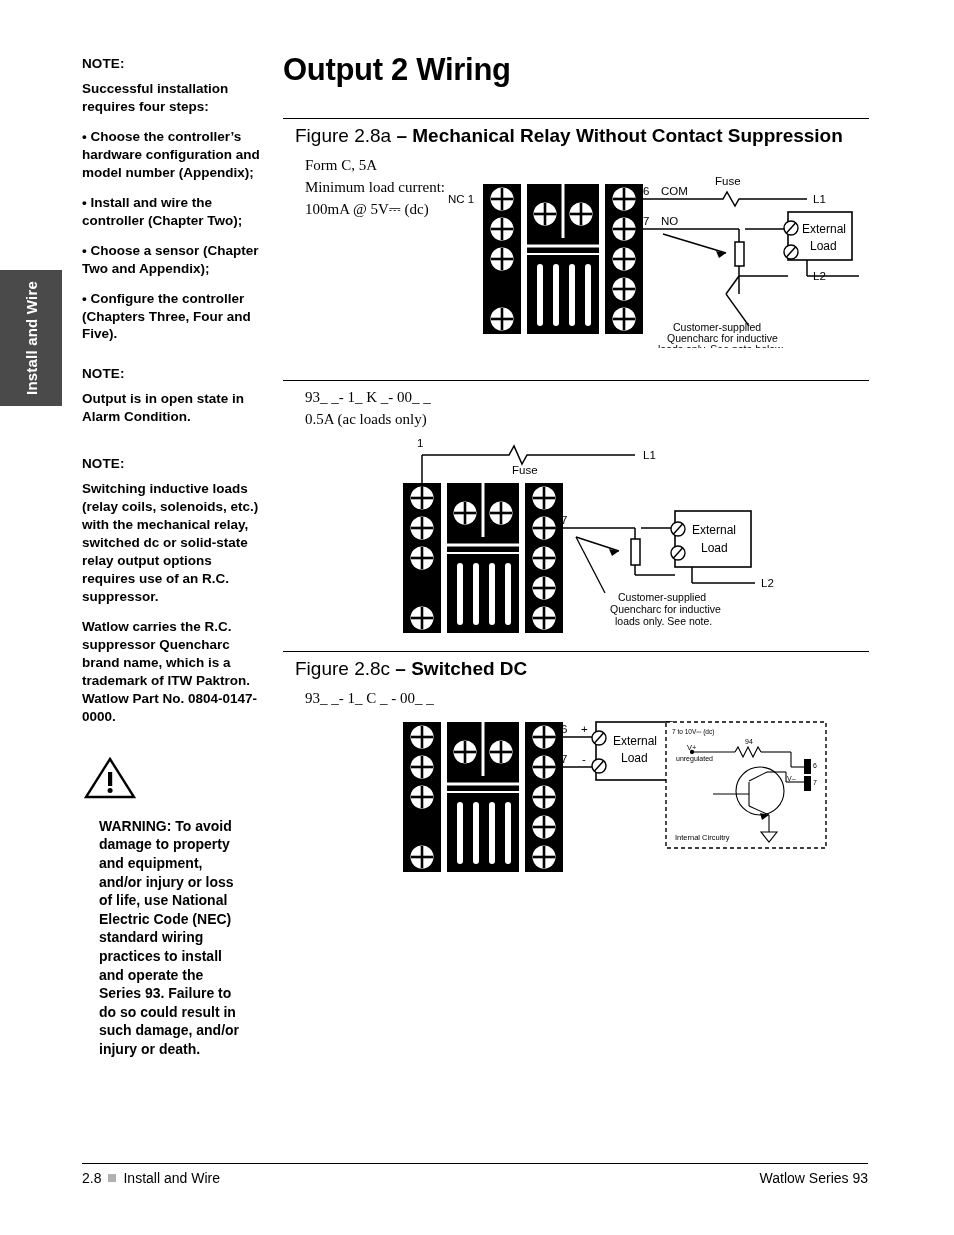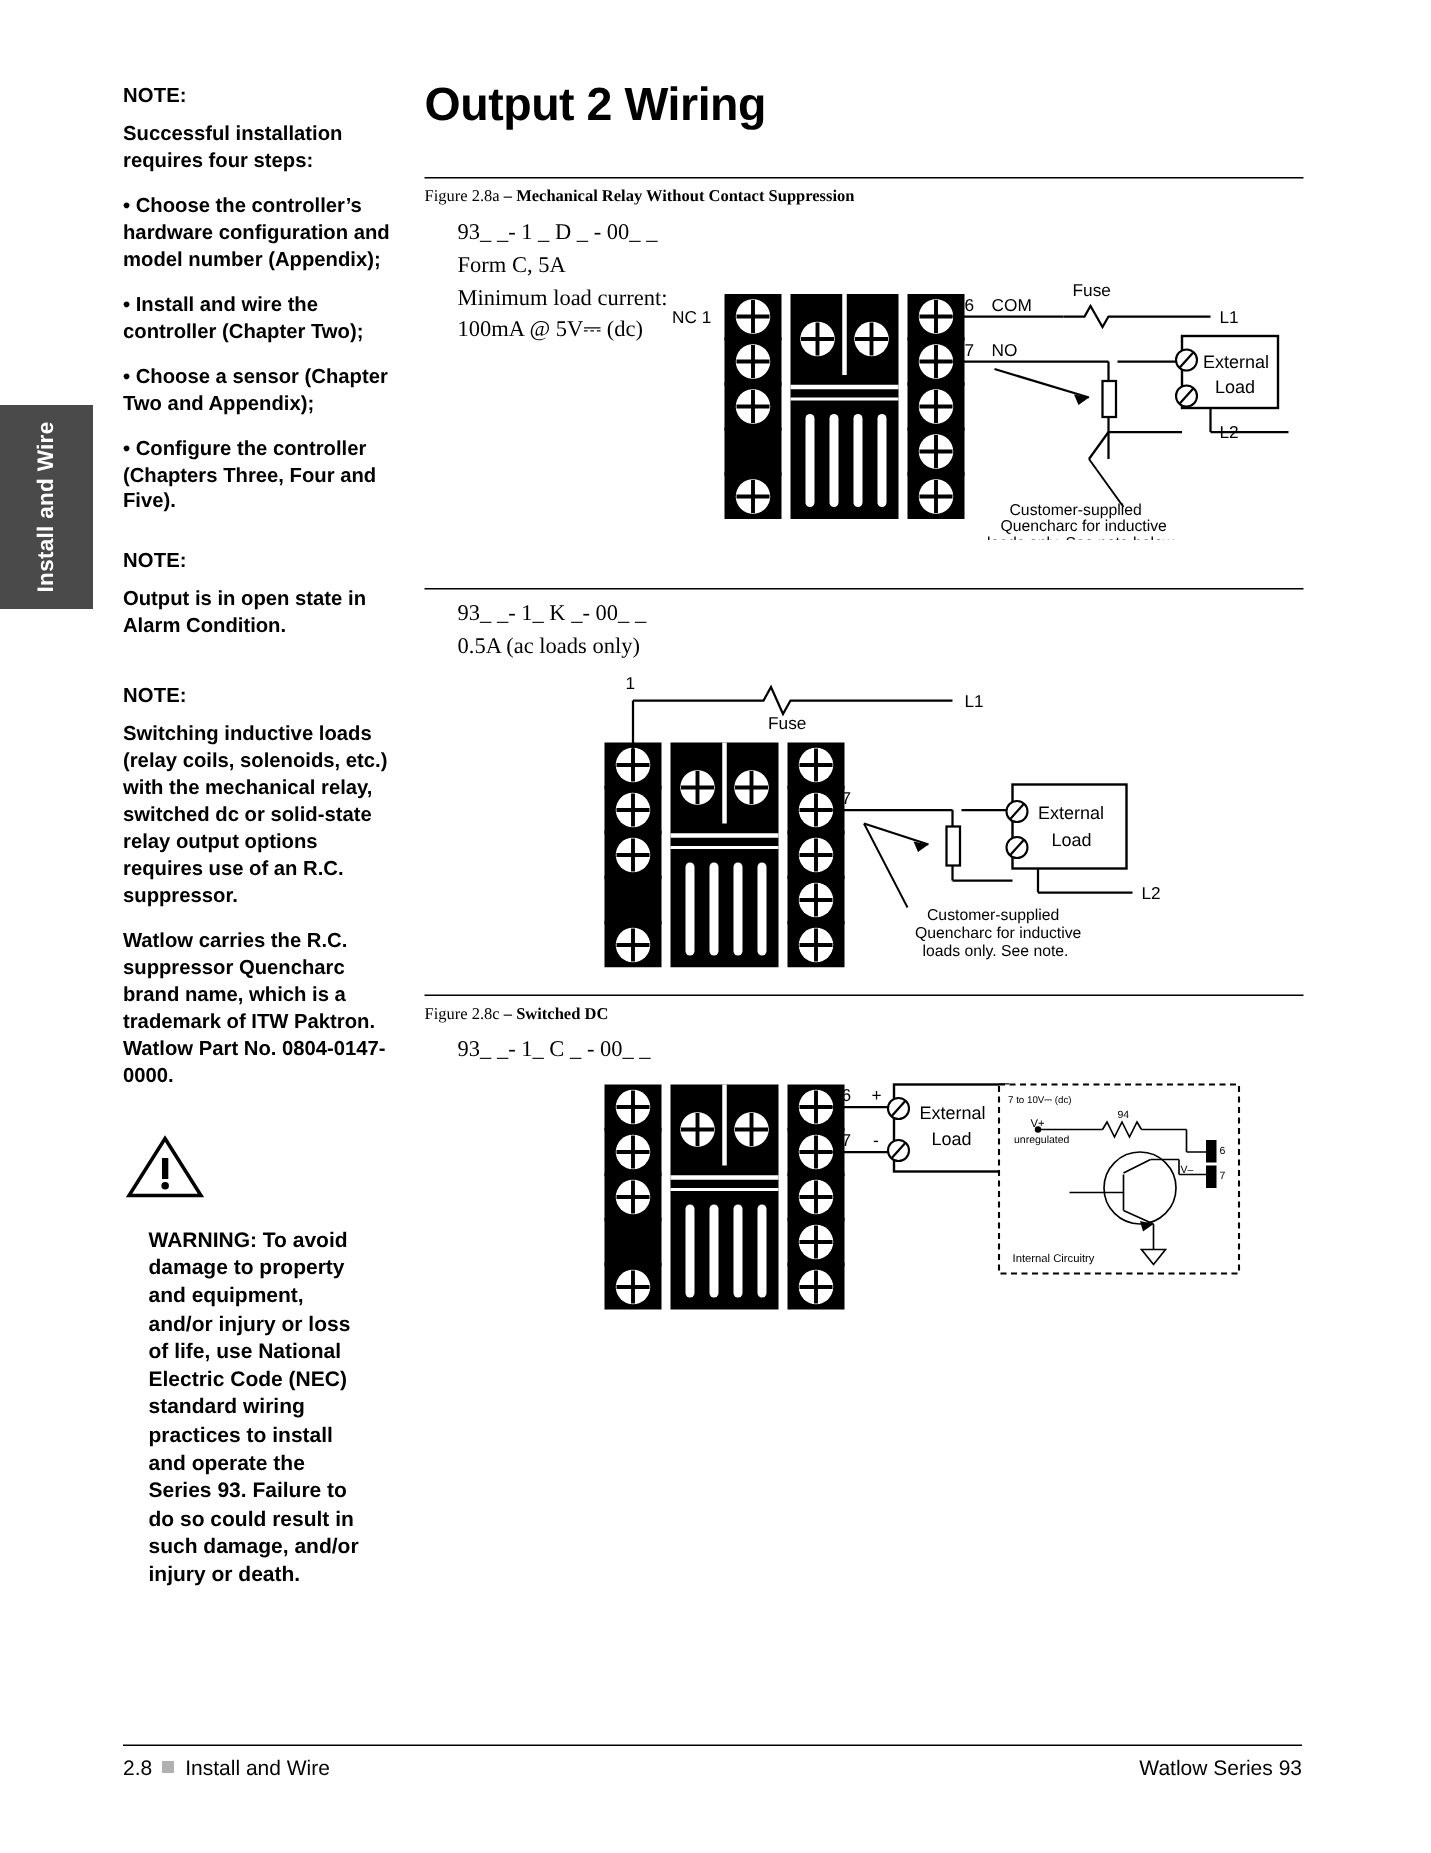--- a/index.html
+++ b/index.html
@@ -88,24 +88,23 @@
     font-weight: bold;
     margin: 0 0 30px 0;
     letter-spacing: -0.3px;
   }
   .fig-rule {
     border: 0;
     border-top: 1.2px solid #000;
     margin: 0 0 6px 0;
   }
   .fig-caption {
-    font-size: 11px;
-    margin: 0 0 8px 0;
+    font-size: 19px;
+    margin: 0 0 8px 12px;
     white-space: nowrap;
-    font-family: Liberation Serif, serif;
   }
   .fig-caption .fc-num { font-weight: normal; }
   .fig-caption .fc-dash { font-weight: bold; }
   .fig-caption .fc-title { font-weight: bold; }
 
   .spec {
     font-family: "Liberation Serif", serif;
     font-size: 15px;
     line-height: 1.45;
     margin: 0 0 0 22px;
@@ -183,21 +182,20 @@
 <div id="main-col">
 
   <h1 id="page-title">Output 2 Wiring</h1>
 
   <hr class="fig-rule">
   <p class="fig-caption">
     <span class="fc-num">Figure 2.8a</span><span>&nbsp;</span><span class="fc-dash">–</span><span>&nbsp;</span><span class="fc-title">Mechanical Relay Without Contact Suppression</span>
   </p>
 
   <div class="spec">
-    <div>93_ _- 1 _ D _ - 00_ _</div>
     <div>Form C, 5A</div>
     <div>Minimum load current:</div>
     <div>100mA @ 5V⎓ (dc)</div>
   </div>
 
   <div class="diagram" style="margin-top:-44px;">
     <svg width="586" height="172" viewBox="0 0 586 172">
 
       <g>
 

